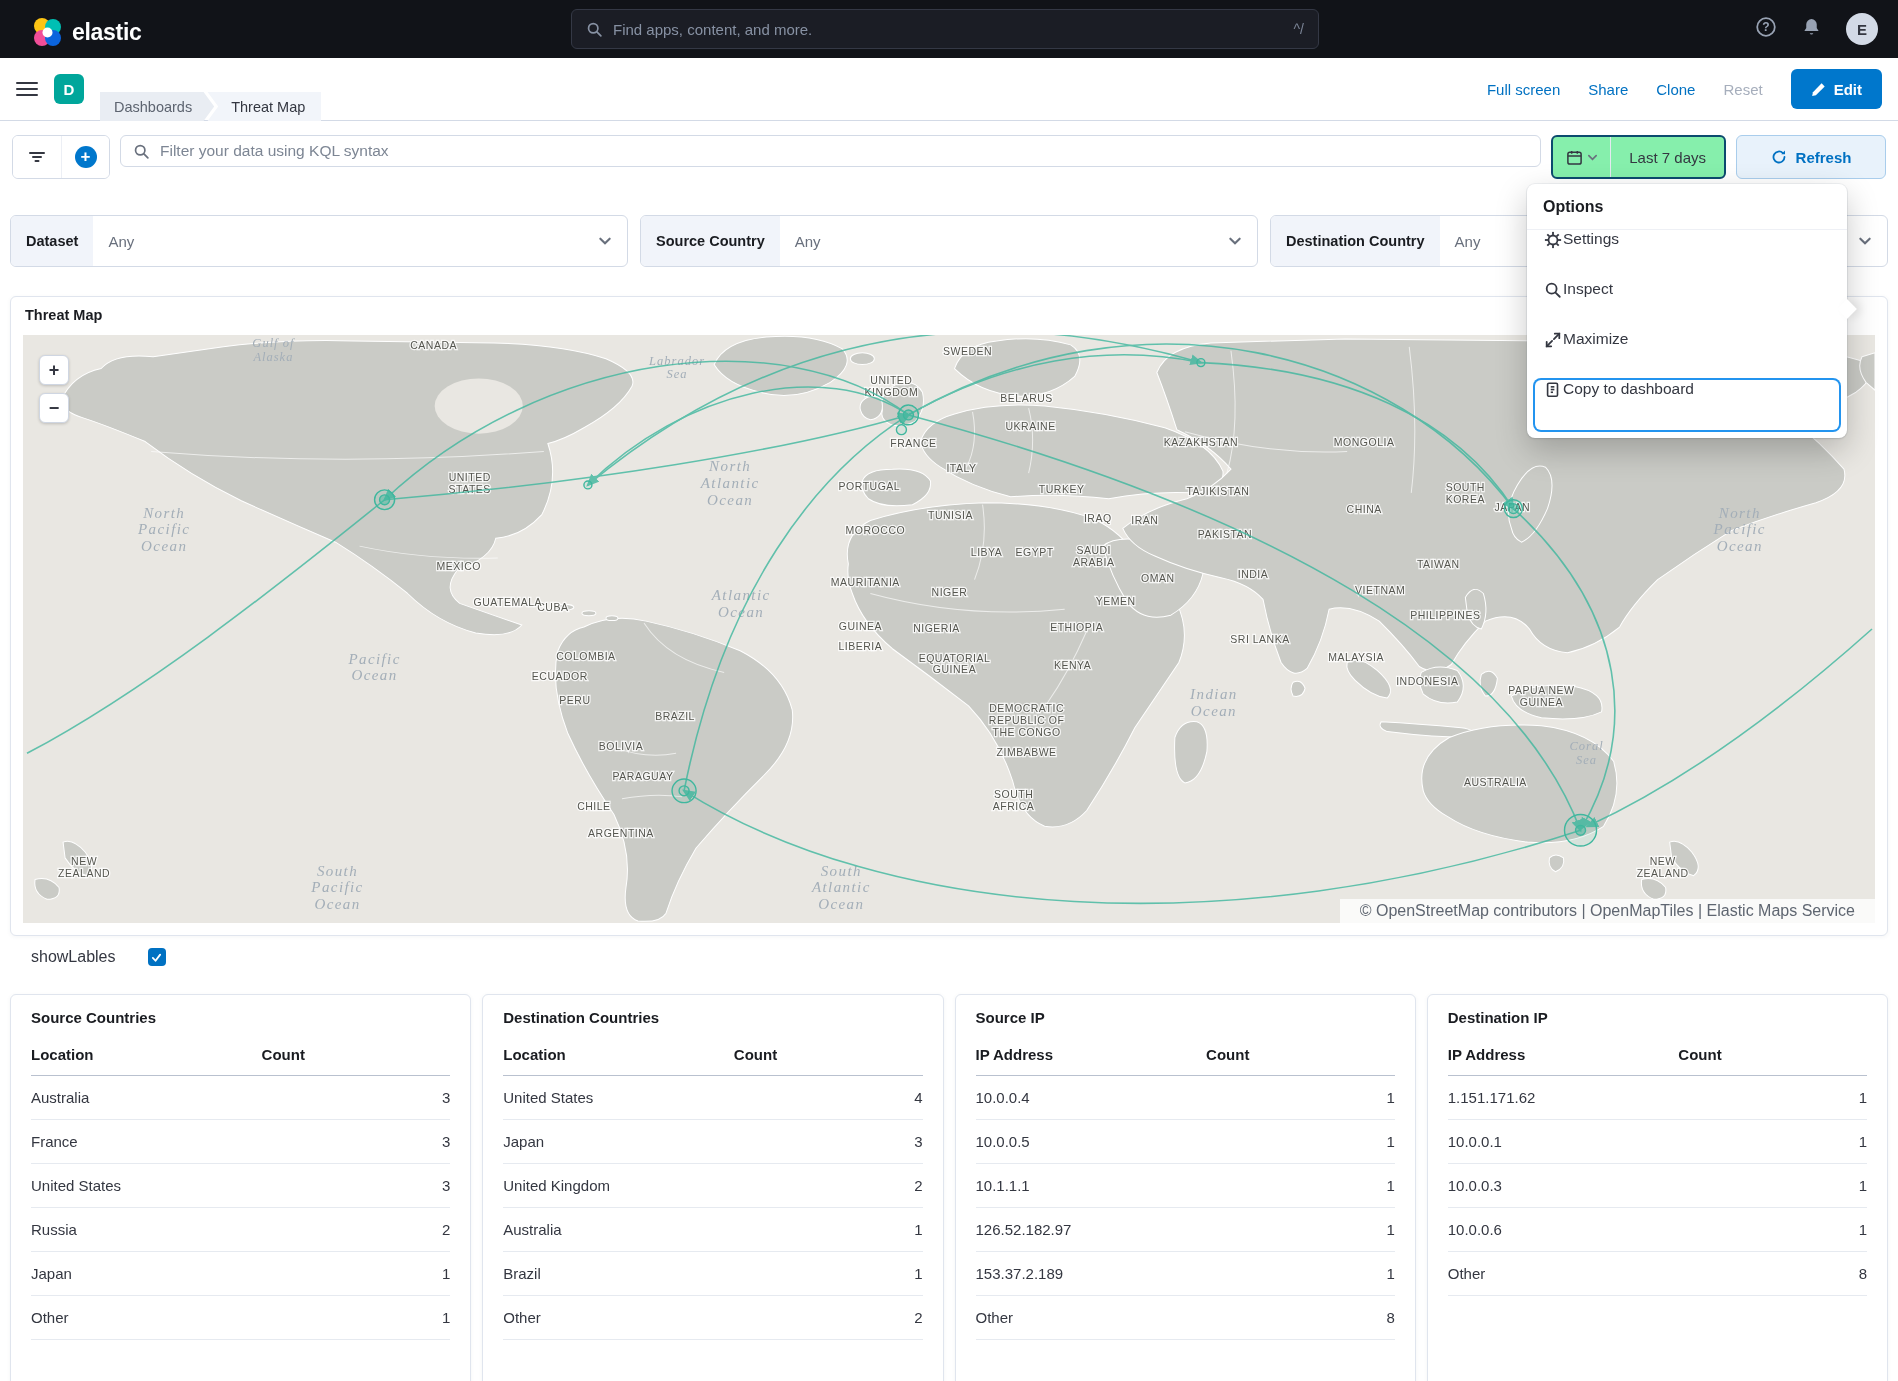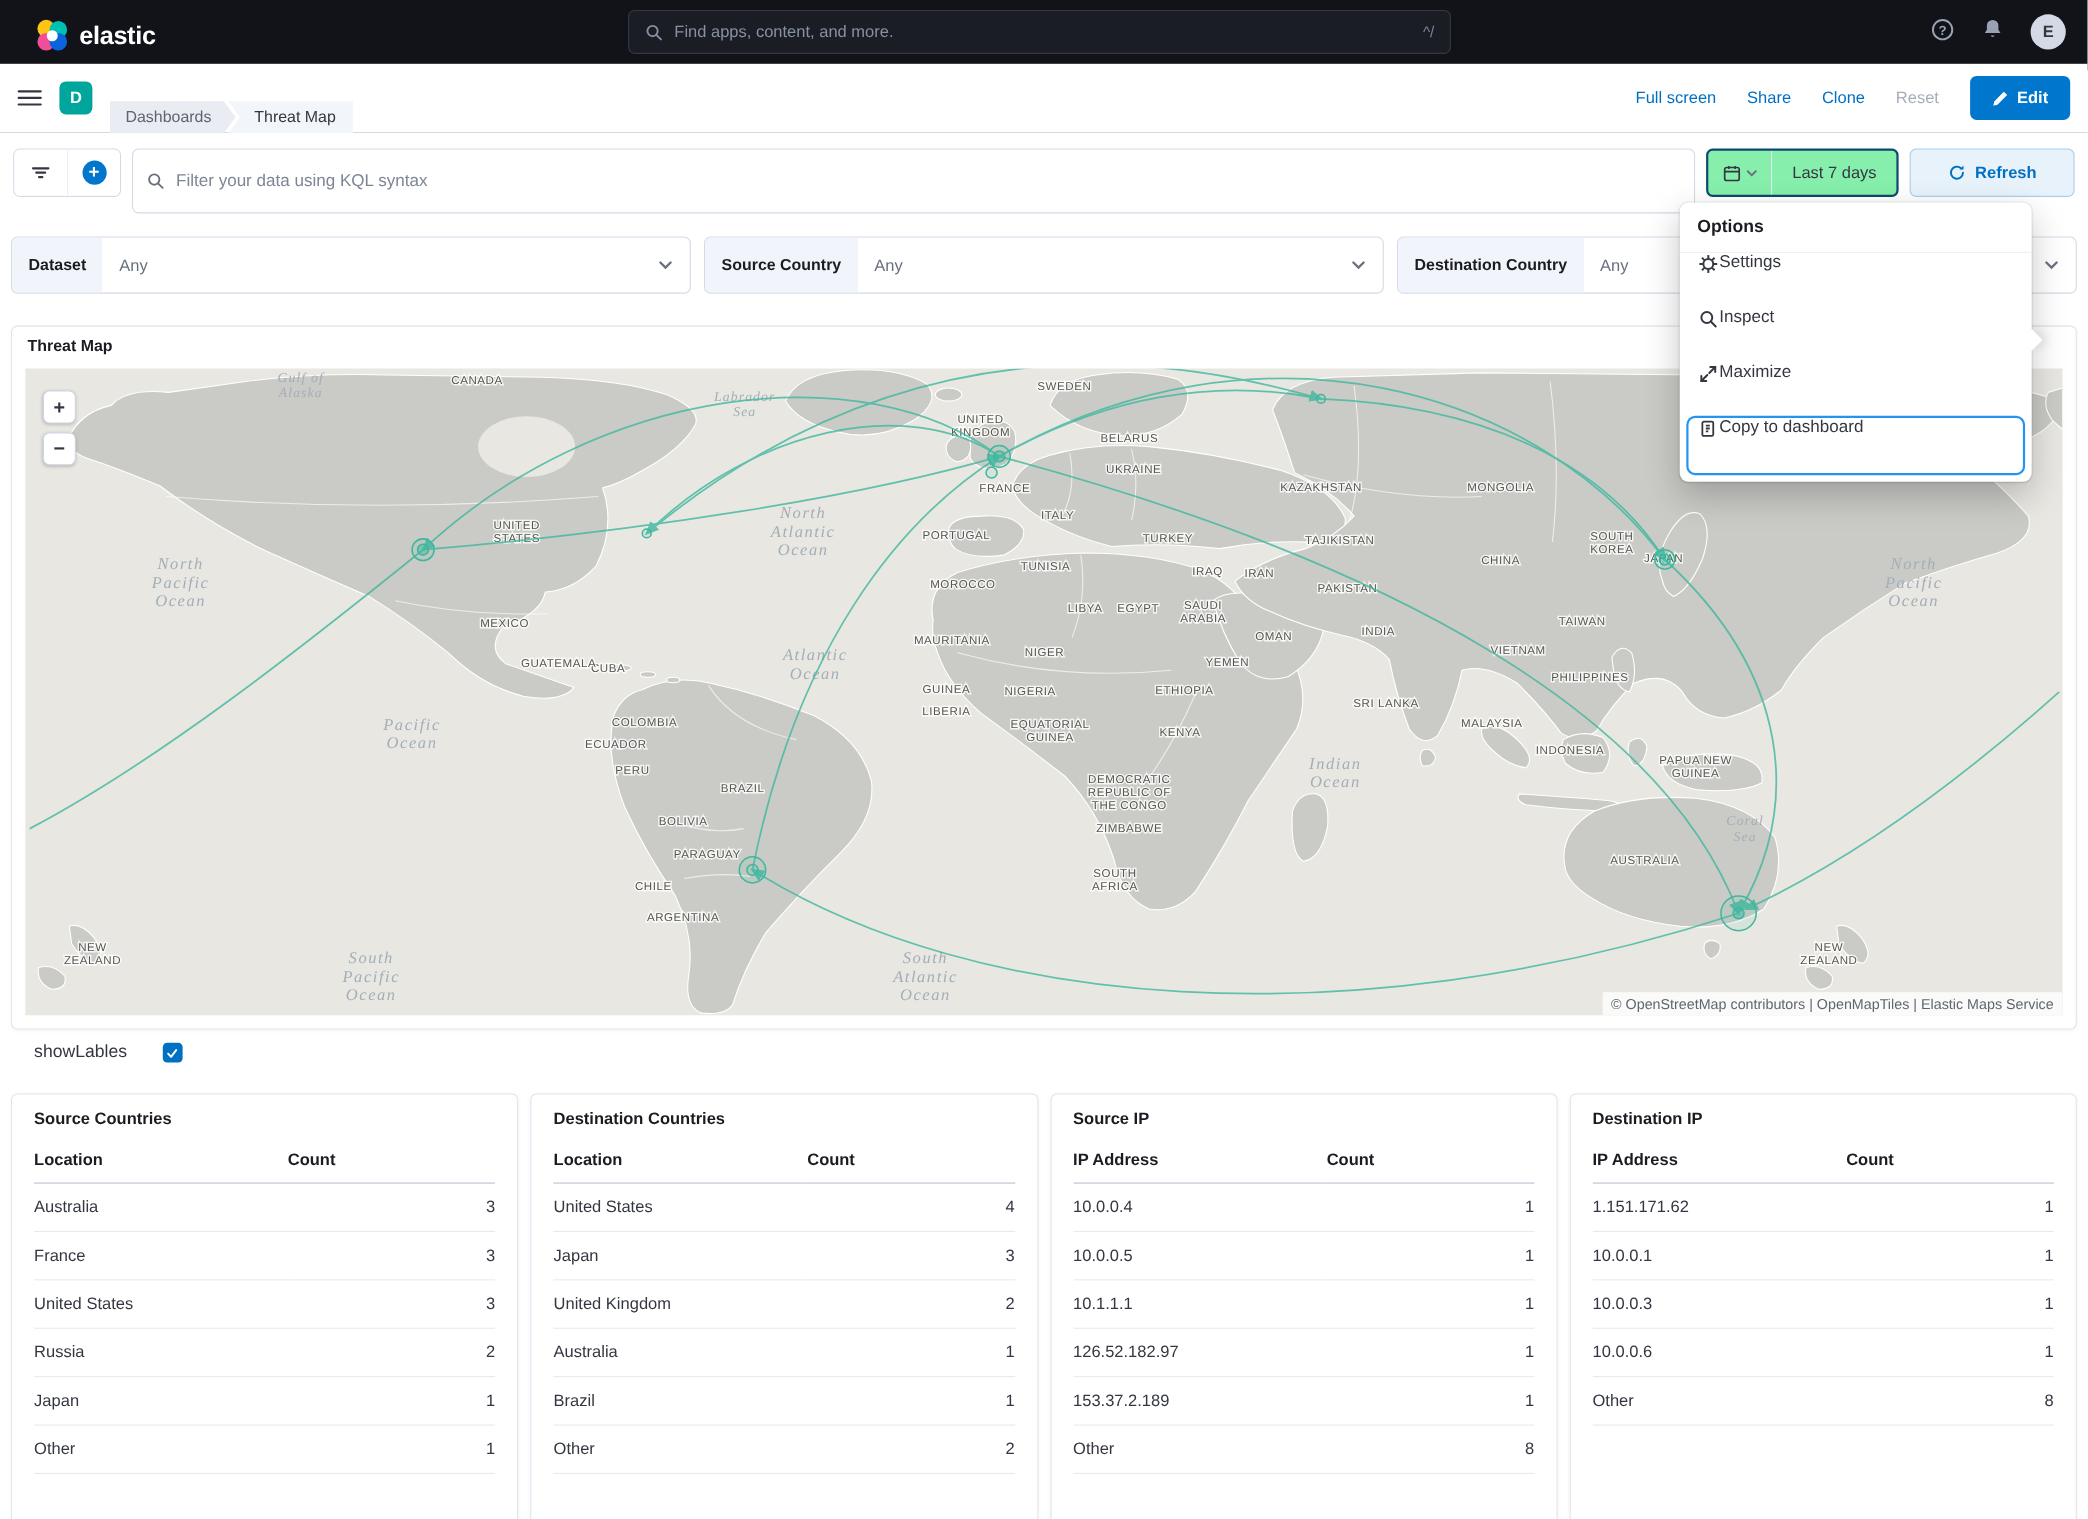--- a/index.html
+++ b/index.html
@@ -31,21 +31,21 @@
   .nav-link { color:#0071c2; font-size:15px; cursor:pointer; }
   .nav-link.disabled { color:#a6aebc; cursor:default; }
   .edit-btn { height:40px; padding:0 20px; background:#0077cc; color:#fff; border:none; border-radius:6px; font-size:15px; font-weight:600; display:flex; gap:8px; align-items:center; font-family:inherit; cursor:pointer; }
 
   
   .querybar { position:absolute; top:121px; left:0; width:100%; height:73px; background:#fff; display:flex; align-items:flex-start; padding:14px 12px 0; gap:10px; }
   .filter-group { display:flex; height:44px; border:1px solid #d3dae6; border-radius:6px; overflow:hidden; background:#fff; }
   .fg-btn { width:48px; display:flex; align-items:center; justify-content:center; background:#fff; border:none; cursor:pointer; }
   .fg-btn + .fg-btn { border-left:1px solid #eceff5; }
   .plus-circle { width:22px; height:22px; border-radius:50%; background:#0077cc; color:#fff; font-size:17px; line-height:21px; text-align:center; font-weight:700; }
-  .kql { flex:1; height:59px; border:1px solid #d3dae6; border-radius:6px; display:flex; align-items:center; padding:0 12px; gap:10px; background:#fff; }
+  .kql { flex:1; height:32px; border:1px solid #d3dae6; border-radius:6px; display:flex; align-items:center; padding:0 12px; gap:10px; background:#fff; }
   .kql input { flex:1; border:none; outline:none; font-size:15.5px; font-family:inherit; color:#343741; }
   .kql input::placeholder { color:#7d8694; }
   .date-group { display:flex; height:44px; border:2px solid #0c4a6e; border-radius:6px; overflow:hidden; background:#86efac; }
   .dg-cal { width:58px; display:flex; align-items:center; justify-content:center; gap:4px; border-right:1px solid #e4e9f0; cursor:pointer; }
   .dg-range { display:flex; align-items:center; padding:0 18px; font-size:15px; color:#343741; cursor:pointer; white-space:nowrap; }
   .refresh-btn { height:44px; min-width:150px; border:1px solid #a9cdec; background:#e8f2fb; color:#0071c2; border-radius:6px; display:flex; align-items:center; justify-content:center; gap:9px; font-size:15px; font-weight:600; font-family:inherit; cursor:pointer; }
 
   
   .controls-row { position:absolute; top:215px; left:10px; width:1878px; display:flex; gap:12px; }
   .control { flex:1; height:52px; border:1px solid #d3dae6; border-radius:6px; display:flex; align-items:center; overflow:hidden; background:#fff; }
@@ -58,21 +58,21 @@
   .map-title { padding:10px 14px 8px; font-size:14.5px; font-weight:700; color:#1a1c21; }
   .map-box { position:absolute; left:12px; right:12px; top:38px; bottom:12px; background:#e9e7e2; overflow:hidden; }
   .map-svg { width:100%; height:100%; display:block; }
   .ml-country { font-size:10.5px; fill:#55564f; text-anchor:middle; letter-spacing:.5px; stroke:#ffffff; stroke-width:2.6px; paint-order:stroke; stroke-opacity:.8; font-family:"Liberation Sans",sans-serif; }
   .ml-ocean { font-size:15px; fill:#a3aeb8; text-anchor:middle; font-style:italic; letter-spacing:1.4px; font-family:"Liberation Serif",serif; }
   .ml-ocean-sm { font-size:12.5px; fill:#a3aeb8; text-anchor:middle; font-style:italic; letter-spacing:1px; font-family:"Liberation Serif",serif; }
   .node-fill { fill:rgba(63,183,158,.45); stroke:#3fb79e; stroke-width:1.4; }
   .node-ring { fill:rgba(63,183,158,.10); stroke:#3fb79e; stroke-width:1.4; }
   .zoom { position:absolute; left:16px; top:20px; display:flex; flex-direction:column; gap:8px; }
   .zoom-btn { width:30px; height:30px; background:#fff; border:1px solid #cfd6e2; border-radius:6px; box-shadow:0 1px 3px rgba(0,0,0,.18); font-size:18px; font-weight:700; color:#343741; display:flex; align-items:center; justify-content:center; cursor:pointer; font-family:inherit; }
-  .attr { position:absolute; right:0; bottom:0; background:rgba(255,255,255,.78); padding:3px 8px; font-size:13px; color:#5f6671;text-align:right; }
+  .attr { position:absolute; right:0; bottom:0; background:rgba(255,255,255,.78); padding:3px 20px; font-size:16px; color:#5f6671;text-align:right; }
 
   
   .show-labels { position:absolute; top:948px; left:31px; display:flex; align-items:center; gap:32px; font-size:16px; color:#343741; }
   .checkbox { width:18px; height:18px; border-radius:4px; background:#0071c2; display:flex; align-items:center; justify-content:center; cursor:pointer; }
 
   
   .tables-row { position:absolute; top:994px; left:10px; width:1878px; display:flex; gap:11px; }
   .tpanel { flex:1; background:#fff; border:1px solid #e0e5ee; border-radius:6px 6px 0 0; height:420px; box-shadow:0 1px 4px rgba(65,78,101,.06); padding:12px 20px 0; }
   .tpanel-title { font-size:15px; font-weight:700; color:#1a1c21; padding:2px 0 12px; }
   .tpanel table { width:100%; border-collapse:collapse; font-size:15px; color:#343741; }

